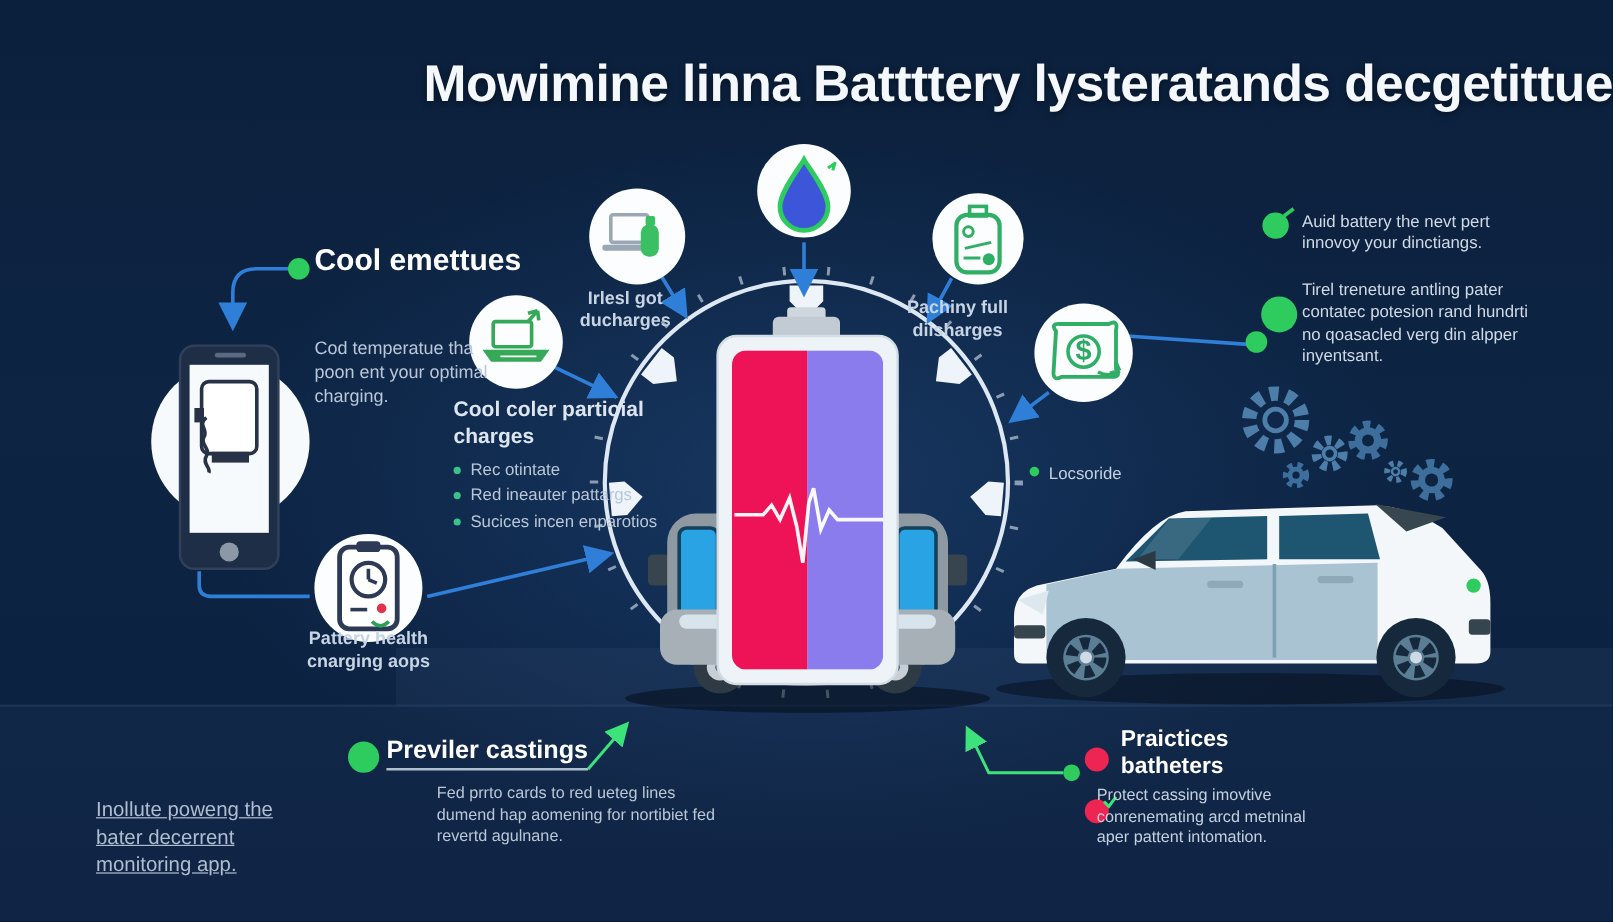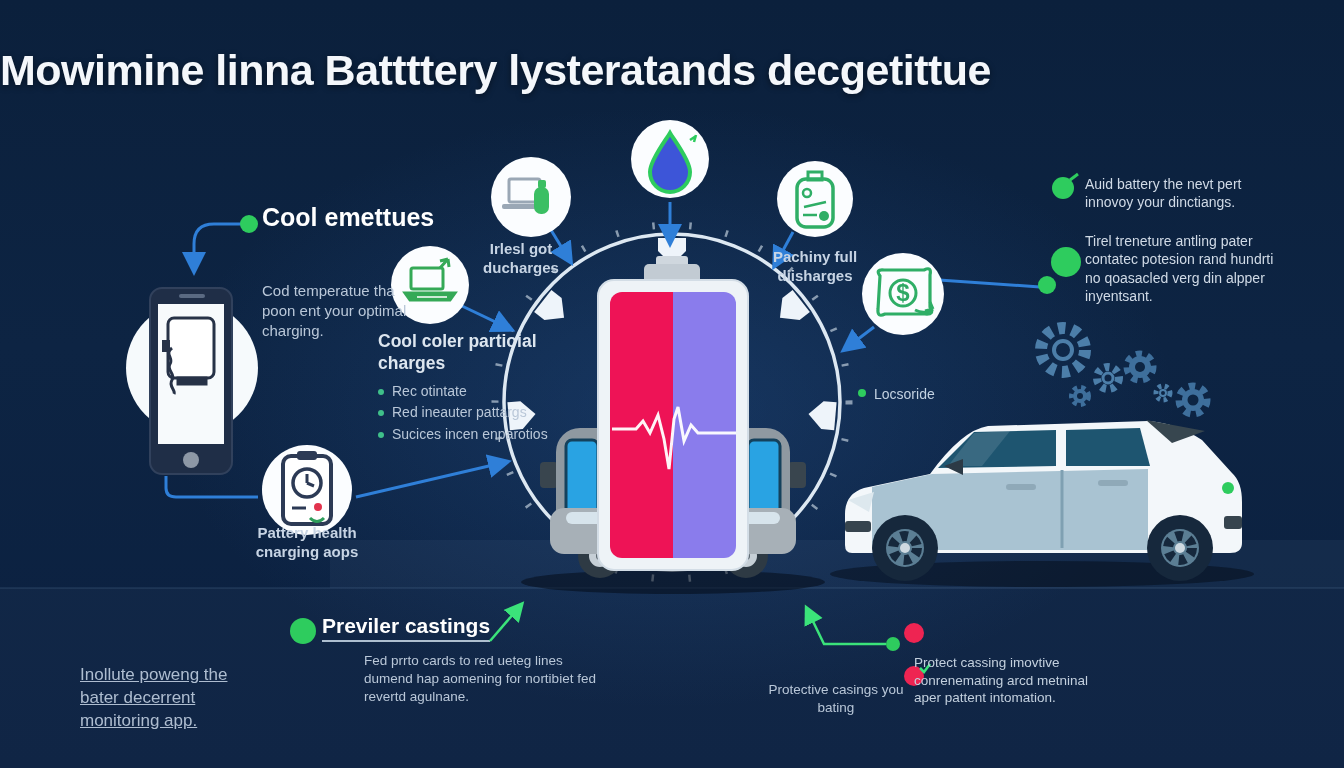--- a/index.html
+++ b/index.html
@@ -6,21 +6,21 @@
   .canvas{
     position:relative;width:1344px;height:768px;overflow:hidden;
     font-family:"Liberation Sans","DejaVu Sans",sans-serif;
     background:
       radial-gradient(ellipse 720px 430px at 50% 53%, rgba(44,94,160,.32), rgba(12,34,64,0) 70%),
       linear-gradient(#0b203c, #0d2443 45%, #0b2040);
     color:#eaf1f8;
   }
   .abs{position:absolute;}
   .title{
-    left:0;right:0;top:46px;text-align:left;
+    left:0;right:0;top:46px;text-align:right;
     font-size:43px;font-weight:bold;letter-spacing:-0.5px;color:#f4f7fb;
     text-shadow:0 2px 6px rgba(0,0,0,.45);
   }
   .h1{font-weight:bold;color:#ffffff;}
   .body-txt{color:#b9c7d8;line-height:1.32;font-size:14px;}
   .node-label{color:#c7d4e4;font-weight:bold;font-size:15px;line-height:1.25;text-align:center;}
   .bullets{list-style:none;margin:8px 0 16px 0;padding:0;}
   .bullets li{position:relative;padding-left:14px;margin-bottom:4px;font-size:14px;color:#b9c7d8;line-height:1.25;}
   .bullets li::before{content:"";position:absolute;left:0;top:6px;width:6px;height:6px;border-radius:50%;background:#3fc08a;}
   .dollar{font-weight:bold;color:#2fa864;font-size:24px;text-align:center;}
@@ -254,33 +254,33 @@
     <div style="font-size:17.5px;font-weight:bold;color:#dde6ef;line-height:1.25;">Cool coler partioial charges</div>
     <ul class="bullets">
       <li>Rec otintate</li>
       <li>Red ineauter pattargs</li>
       <li>Sucices incen enparotios</li>
     </ul>
   </div>
 
   <div class="abs node-label" style="left:462px;top:240px;width:118px;">Irlesl got ducharges</div>
 
-  <div class="abs node-label" style="left:755px;top:248px;width:120px;">Pachiny full diisharges</div>
+  <div class="abs node-label" style="left:738px;top:248px;width:120px;">Pachiny full diisharges</div>
 
   <div class="abs" style="left:874px;top:386px;font-size:14px;color:#c3d2e2;">Locsoride</div>
 
   <div class="abs" style="left:1085px;top:175px;width:185px;font-size:14px;color:#d0dae6;line-height:1.32;">Auid battery the nevt pert innovoy your dinctiangs.</div>
   <div class="abs" style="left:1085px;top:232px;width:195px;font-size:14px;color:#d0dae6;line-height:1.32;">Tirel treneture antling pater contatec potesion rand hundrti no qoasacled verg din alpper inyentsant.</div>
 
   <div class="abs node-label" style="left:242px;top:524px;width:130px;">Pattery health cnarging aops</div>
 
   <div class="abs" style="left:80px;top:664px;width:172px;font-size:17px;color:#aebdd0;line-height:1.35;text-decoration:underline;">Inollute poweng the bater decerrent monitoring app.</div>
 
   <div class="abs h1" style="left:322px;top:614px;font-size:21px;">Previler castings</div>
   <div class="abs body-txt" style="left:322px;top:652px;width:248px;font-size:13.5px;margin-left:42px;">Fed prrto cards to red ueteg lines dumend hap aomening for nortibiet fed revertd agulnane.</div>
 
-  <div class="abs" style="left:766px;top:681px;width:140px;text-align:center;font-size:13.5px;color:#b9c7d8;line-height:1.3;">Protective casings you bating</div>
-
+
+  <div class="abs h1" style="left:934px;top:606px;width:140px;font-size:19px;line-height:1.15;">Praictices batheters</div>
   <div class="abs" style="left:914px;top:654px;width:190px;font-size:13.5px;color:#c3d0de;line-height:1.3;">Protect cassing imovtive conrenemating arcd metninal aper pattent intomation.</div>
 
   <div class="abs dollar" style="left:890px;top:279px;width:26px;">$</div>
 
 </div>
 
 </body></html>

